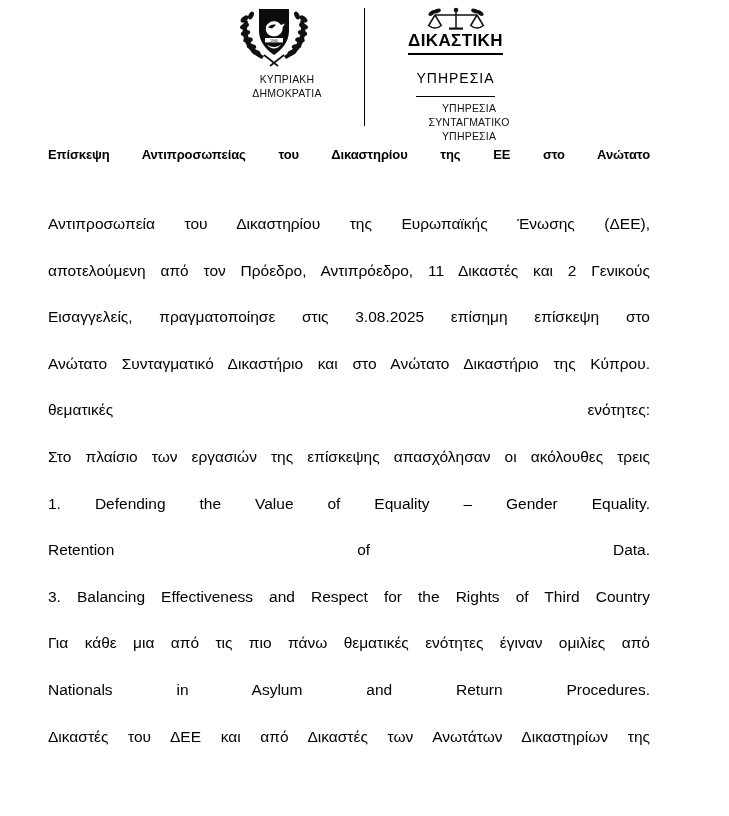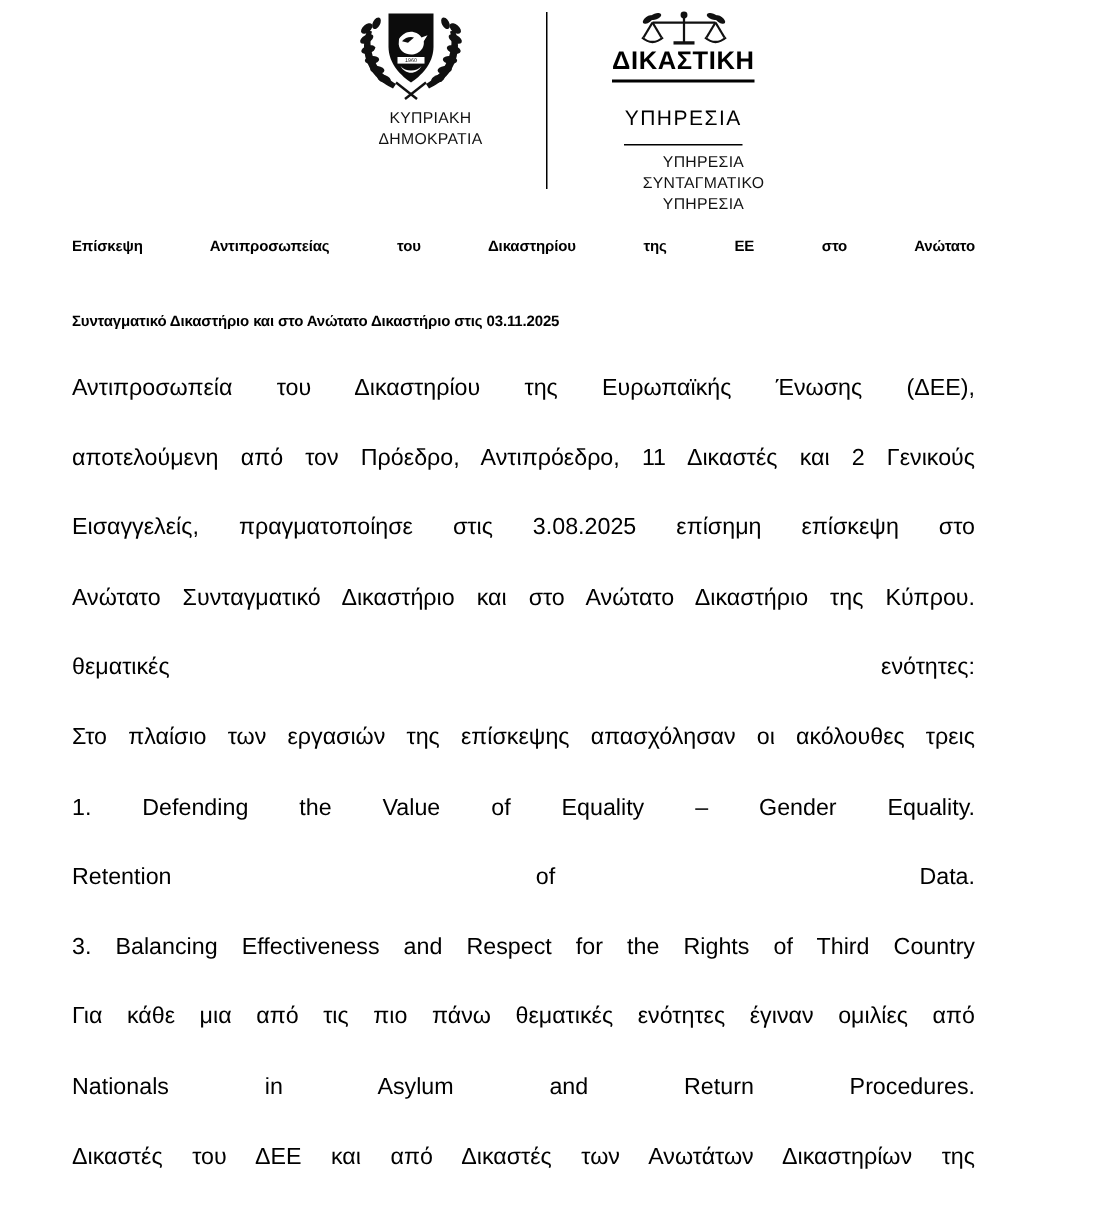--- a/index.html
+++ b/index.html
@@ -79,24 +79,24 @@
     display: inline-block;
     margin-top: 16px;
     padding-bottom: 11px;
   }
 
   
   .doc {
     padding: 0 79px 0 48px;
   }
   h1.doc-title {
-    font-size: 10px;
+    font-size: 13px;
     font-weight: bold;
     line-height: 25px;
-    margin: 28px 0 0 0;
+    margin: 18px 0 0 0;
     text-align: justify;
     text-justify: inter-word;
     letter-spacing: -0.1px;
   }
   h1.doc-title .tline { display: block; }
   h1.doc-title .tline.just {
     text-align: justify;
   }
   h1.doc-title .tline.just:after {
     content: "";
@@ -215,21 +215,20 @@
       <div>ΣΥΝΤΑΓΜΑΤΙΚΟ</div>
       <div>ΥΠΗΡΕΣΙΑ</div>
     </div>
   </div>
 </div>
 
 <div class="doc">
 
   <h1 class="doc-title">
     <span class="tline just">Επίσκεψη Αντιπροσωπείας του Δικαστηρίου της ΕΕ στο Ανώτατο</span>
-    <span class="tline">Συνταγματικό Δικαστήριο και στο Ανώτατο Δικαστήριο στις 03.11.2025</span>
   </h1>
 
   <div class="body-copy">
     <p class="para" id="para-lines">
         <span class="ln stretch">Αντιπροσωπεία του Δικαστηρίου της Ευρωπαϊκής Ένωσης (ΔΕΕ),</span>
         <span class="ln stretch">αποτελούμενη από τον Πρόεδρο, Αντιπρόεδρο, 11 Δικαστές και 2 Γενικούς</span>
         <span class="ln stretch">Εισαγγελείς, πραγματοποίησε στις 3.08.2025 επίσημη επίσκεψη στο</span>
         <span class="ln stretch">Ανώτατο Συνταγματικό Δικαστήριο και στο Ανώτατο Δικαστήριο της Κύπρου.</span>
         <span class="ln stretch">θεματικές ενότητες:</span>
         <span class="ln stretch">Στο πλαίσιο των εργασιών της επίσκεψης απασχόλησαν οι ακόλουθες τρεις</span>

